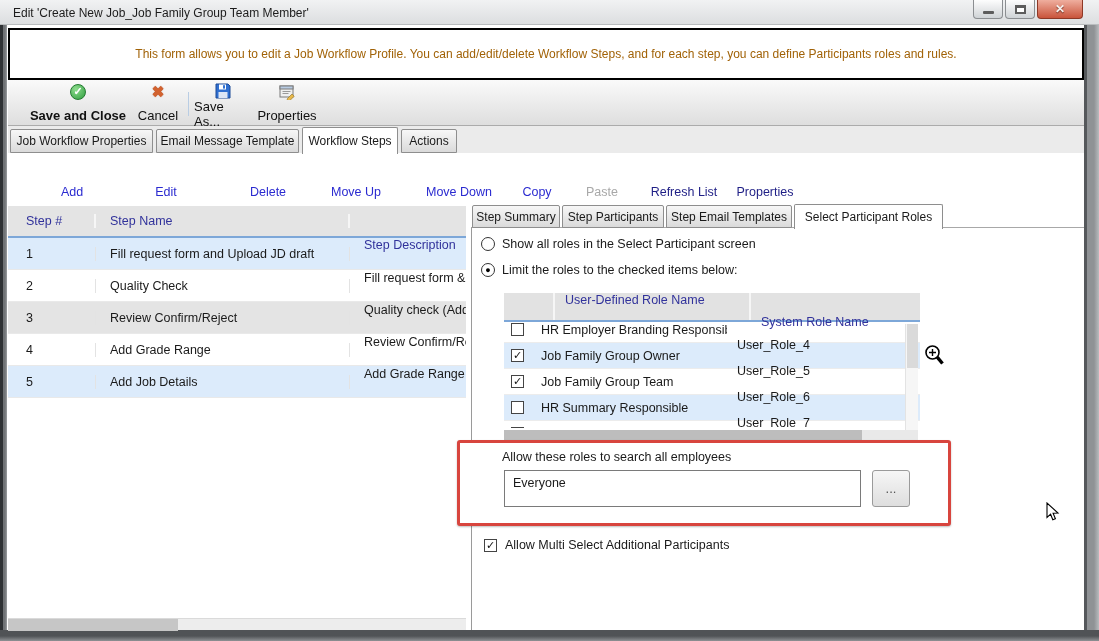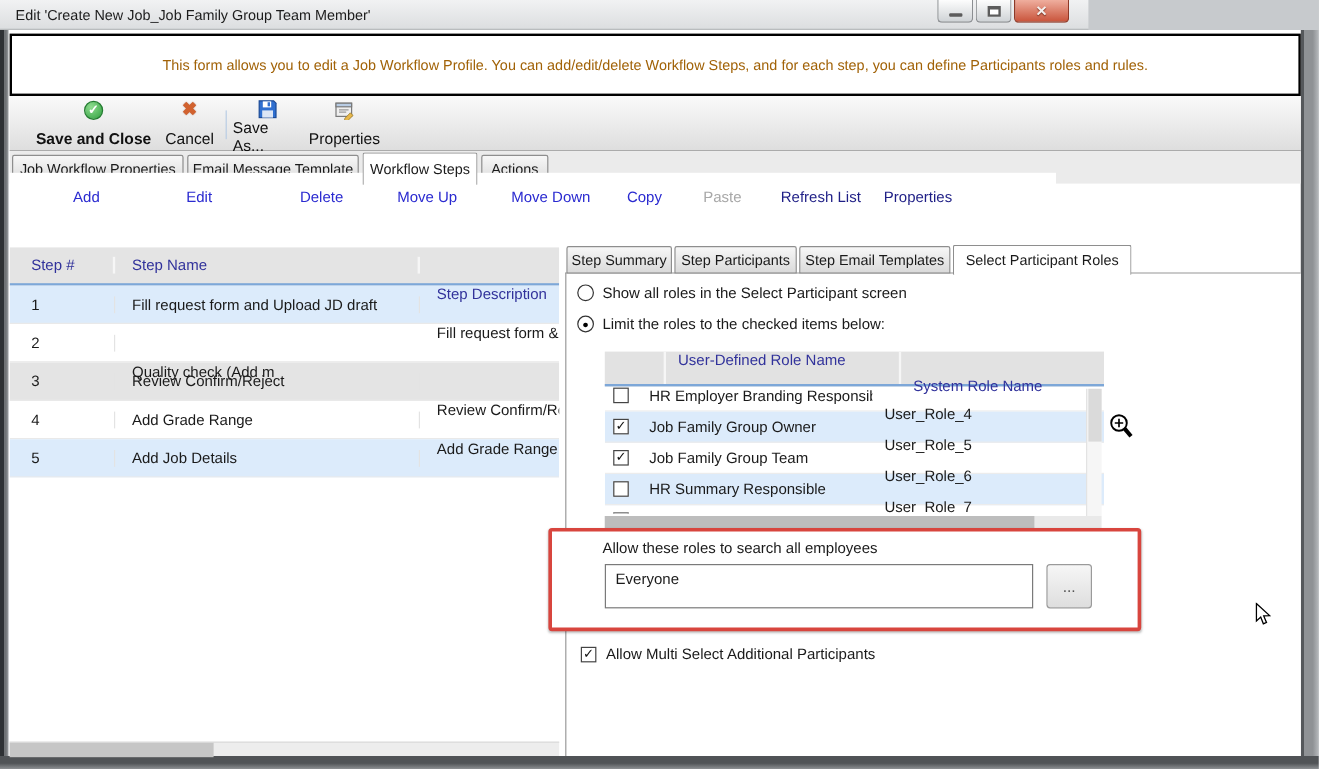--- a/index.html
+++ b/index.html
@@ -1,21 +1,21 @@
 <!DOCTYPE html>
 <html><head>
 <meta charset="utf-8">
 <style>
   * { margin:0; padding:0; box-sizing:border-box; }
   html,body { width:1099px; height:641px; overflow:hidden; background:#c7cacd;
     font-family:"Liberation Sans", sans-serif; }
   .window { position:relative; width:1099px; height:641px; }
 
   
-  .titlebar { position:absolute; left:0; top:0; width:907px; height:25px;
+  .titlebar { position:absolute; left:0; top:0; width:1099px; height:25px;
     background:linear-gradient(#f1f2f3,#dcdee0); border-bottom:1px solid #b9bcbe; }
   .title-text { position:absolute; left:13px; top:6px; font-size:12px; color:#1c1c1c; white-space:nowrap; }
   .win-ctrls { position:absolute; top:0; right:16px; display:flex; }
   .win-btn { height:19px; border:1px solid #8b8e91; border-top:none;
     border-radius:0 0 4px 4px; background:linear-gradient(#fdfdfd,#cfd3d6);
     display:flex; align-items:center; justify-content:center; margin-left:2px; }
   .win-btn.min { width:30px; } .win-btn.max { width:30px; }
   .win-btn.close { width:46px; background:linear-gradient(#efae9e,#c9543b); border-color:#8e3826; }
   .glyph-min { width:11px; height:3px; background:#5c5c5c; margin-top:7px; border-radius:1px; }
   .glyph-max { width:11px; height:9px; border:2px solid #5c5c5c; border-top-width:3px; background:#fff; }
@@ -52,21 +52,21 @@
   .tb-label-bold { font-weight:bold; }
 
   
   .main-tabstrip { position:absolute; left:8px; top:126px; width:1076px; height:27px; background:#ebebeb; }
   .tab { position:absolute; background:linear-gradient(#f7f7f7,#dadada); border:1px solid #8e8e8e;
     border-radius:2px 2px 0 0; font-size:12px; color:#1a1a1a;
     display:flex; align-items:center; justify-content:center; white-space:nowrap; cursor:default; }
   .tab.active { background:#fff; border-bottom:none; z-index:4; }
 
   
-  .links-row { position:absolute; left:8px; top:144px; width:872px; height:36px; background:#fff; }
+  .links-row { position:absolute; left:8px; top:172px; width:872px; height:36px; background:#fff; }
   .alink { position:absolute; top:13px; transform:translateX(-50%); font-size:12.5px;
     color:#2a2ad0; white-space:nowrap; cursor:pointer; }
   .alink.navy { color:#1f1f86; }
   .alink.disabled { color:#a8a8a8; cursor:default; }
 
   
   .steps-table { position:absolute; left:8px; top:206px; width:458px; overflow:hidden; font-size:12.5px; }
   .st-header { display:flex; height:32px; background:#e4e4e4; border-bottom:2px solid #7da7d8;
     color:#31329b; align-items:center; }
   .st-row { display:flex; height:32px; align-items:center; color:#1a1a1a; border-bottom:1px solid #e9e9e9; }
@@ -222,20 +222,21 @@
       <div class="col-name">Step Name</div>
       <div class="col-desc">Step Description</div>
     </div>
     <div class="st-row sel-blue">
       <div class="col-num">1</div>
       <div class="col-name">Fill request form and Upload JD draft</div>
       <div class="col-desc">Fill request form &amp; Up</div>
     </div>
     <div class="st-row">
       <div class="col-num">2</div>
+      <div class="col-name">Quality Check</div>
       <div class="col-desc">Quality check (Add m</div>
     </div>
     <div class="st-row alt-gray">
       <div class="col-num">3</div>
       <div class="col-name">Review Confirm/Reject</div>
       <div class="col-desc">Review Confirm/Reje</div>
     </div>
     <div class="st-row">
       <div class="col-num">4</div>
       <div class="col-name">Add Grade Range</div>

